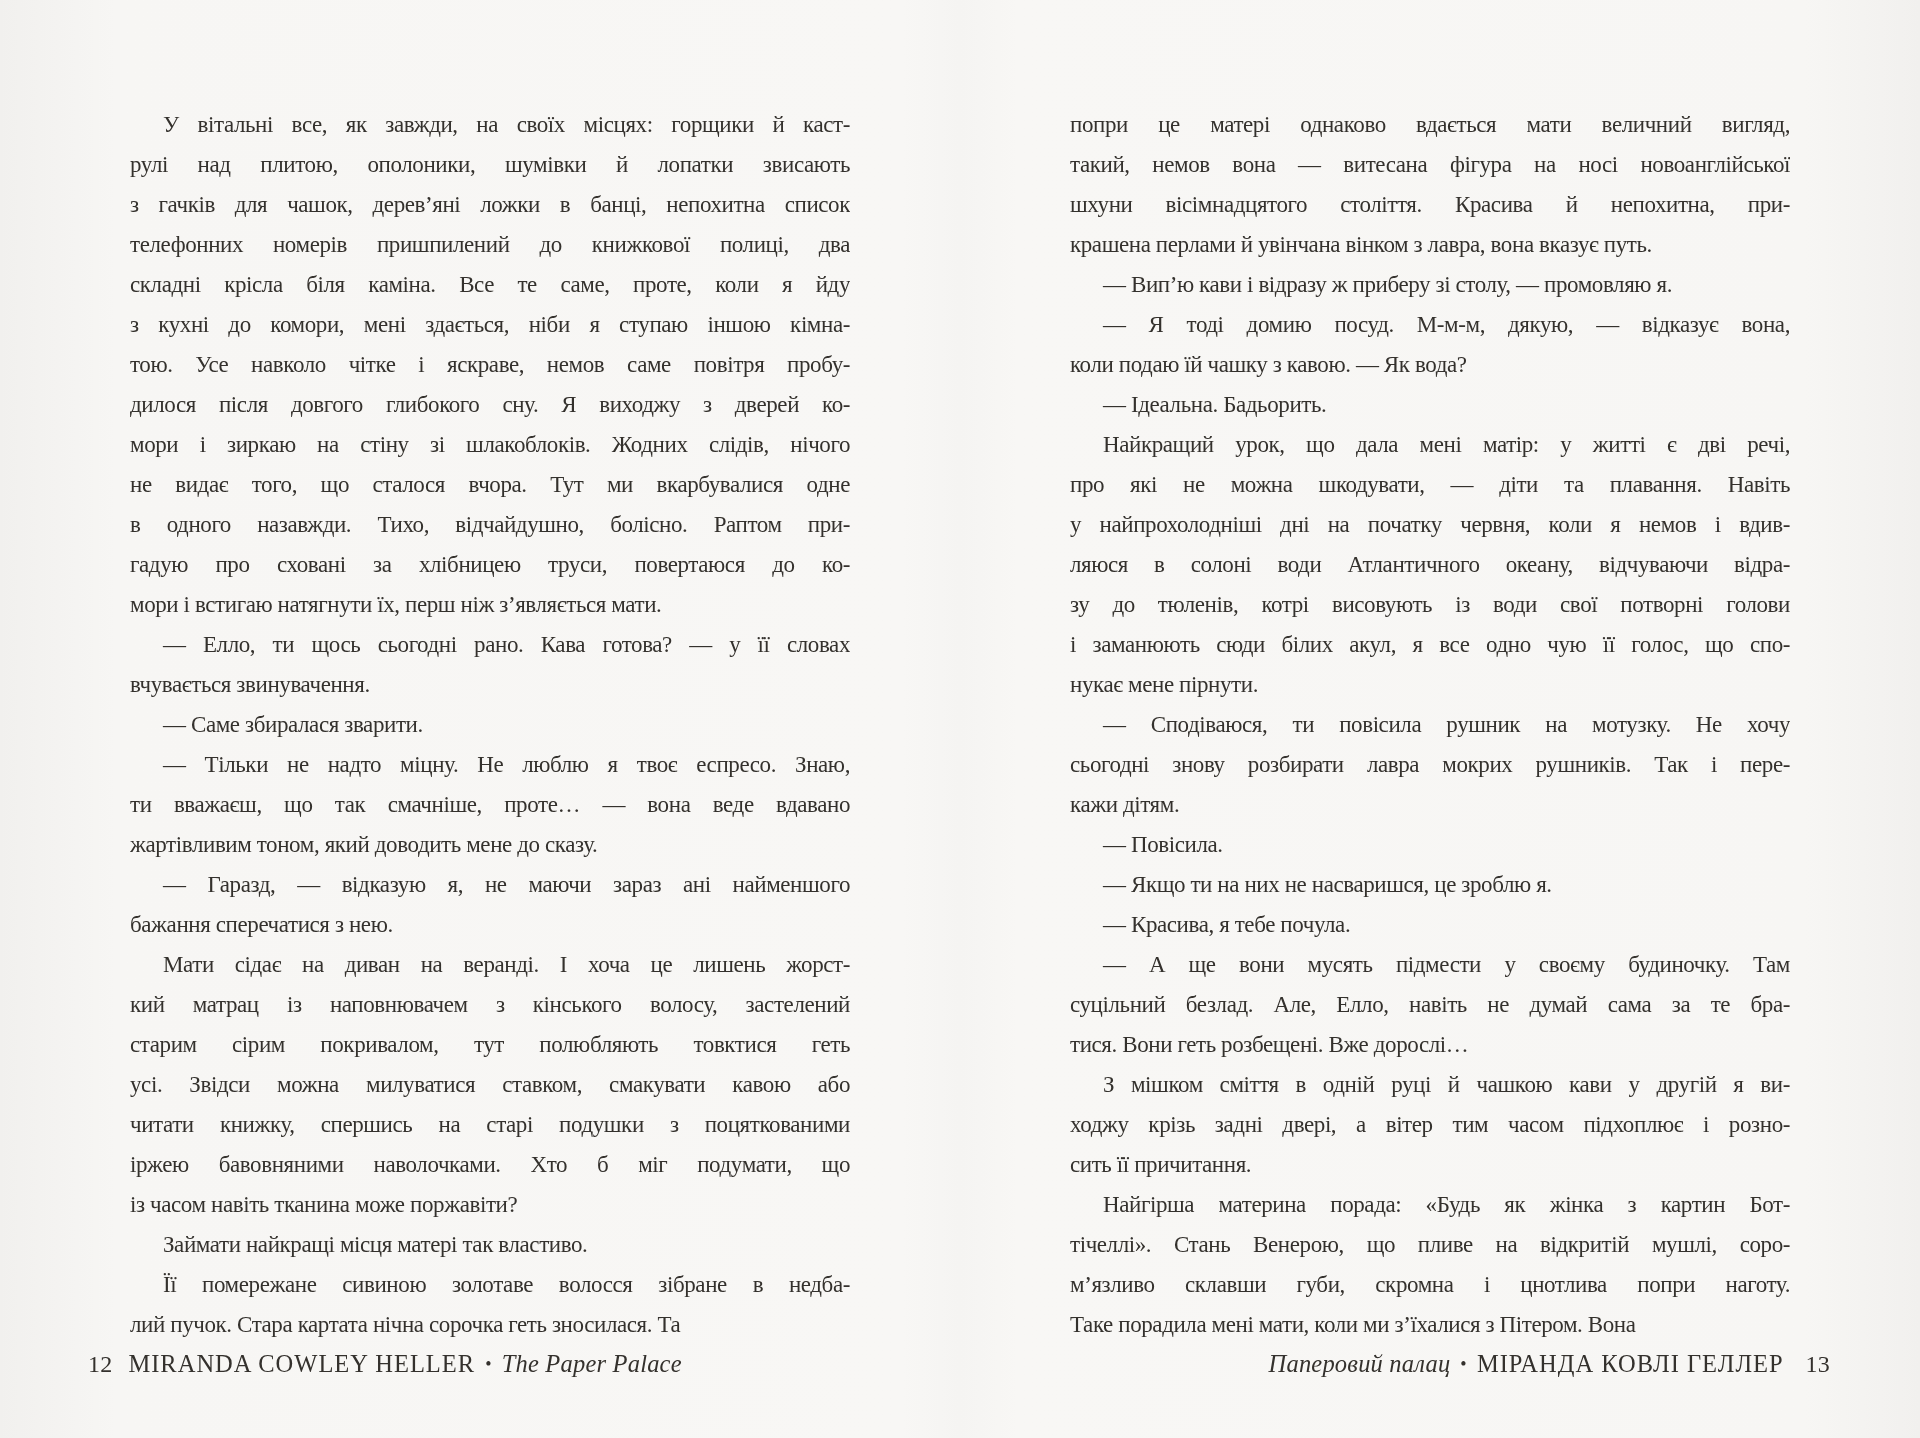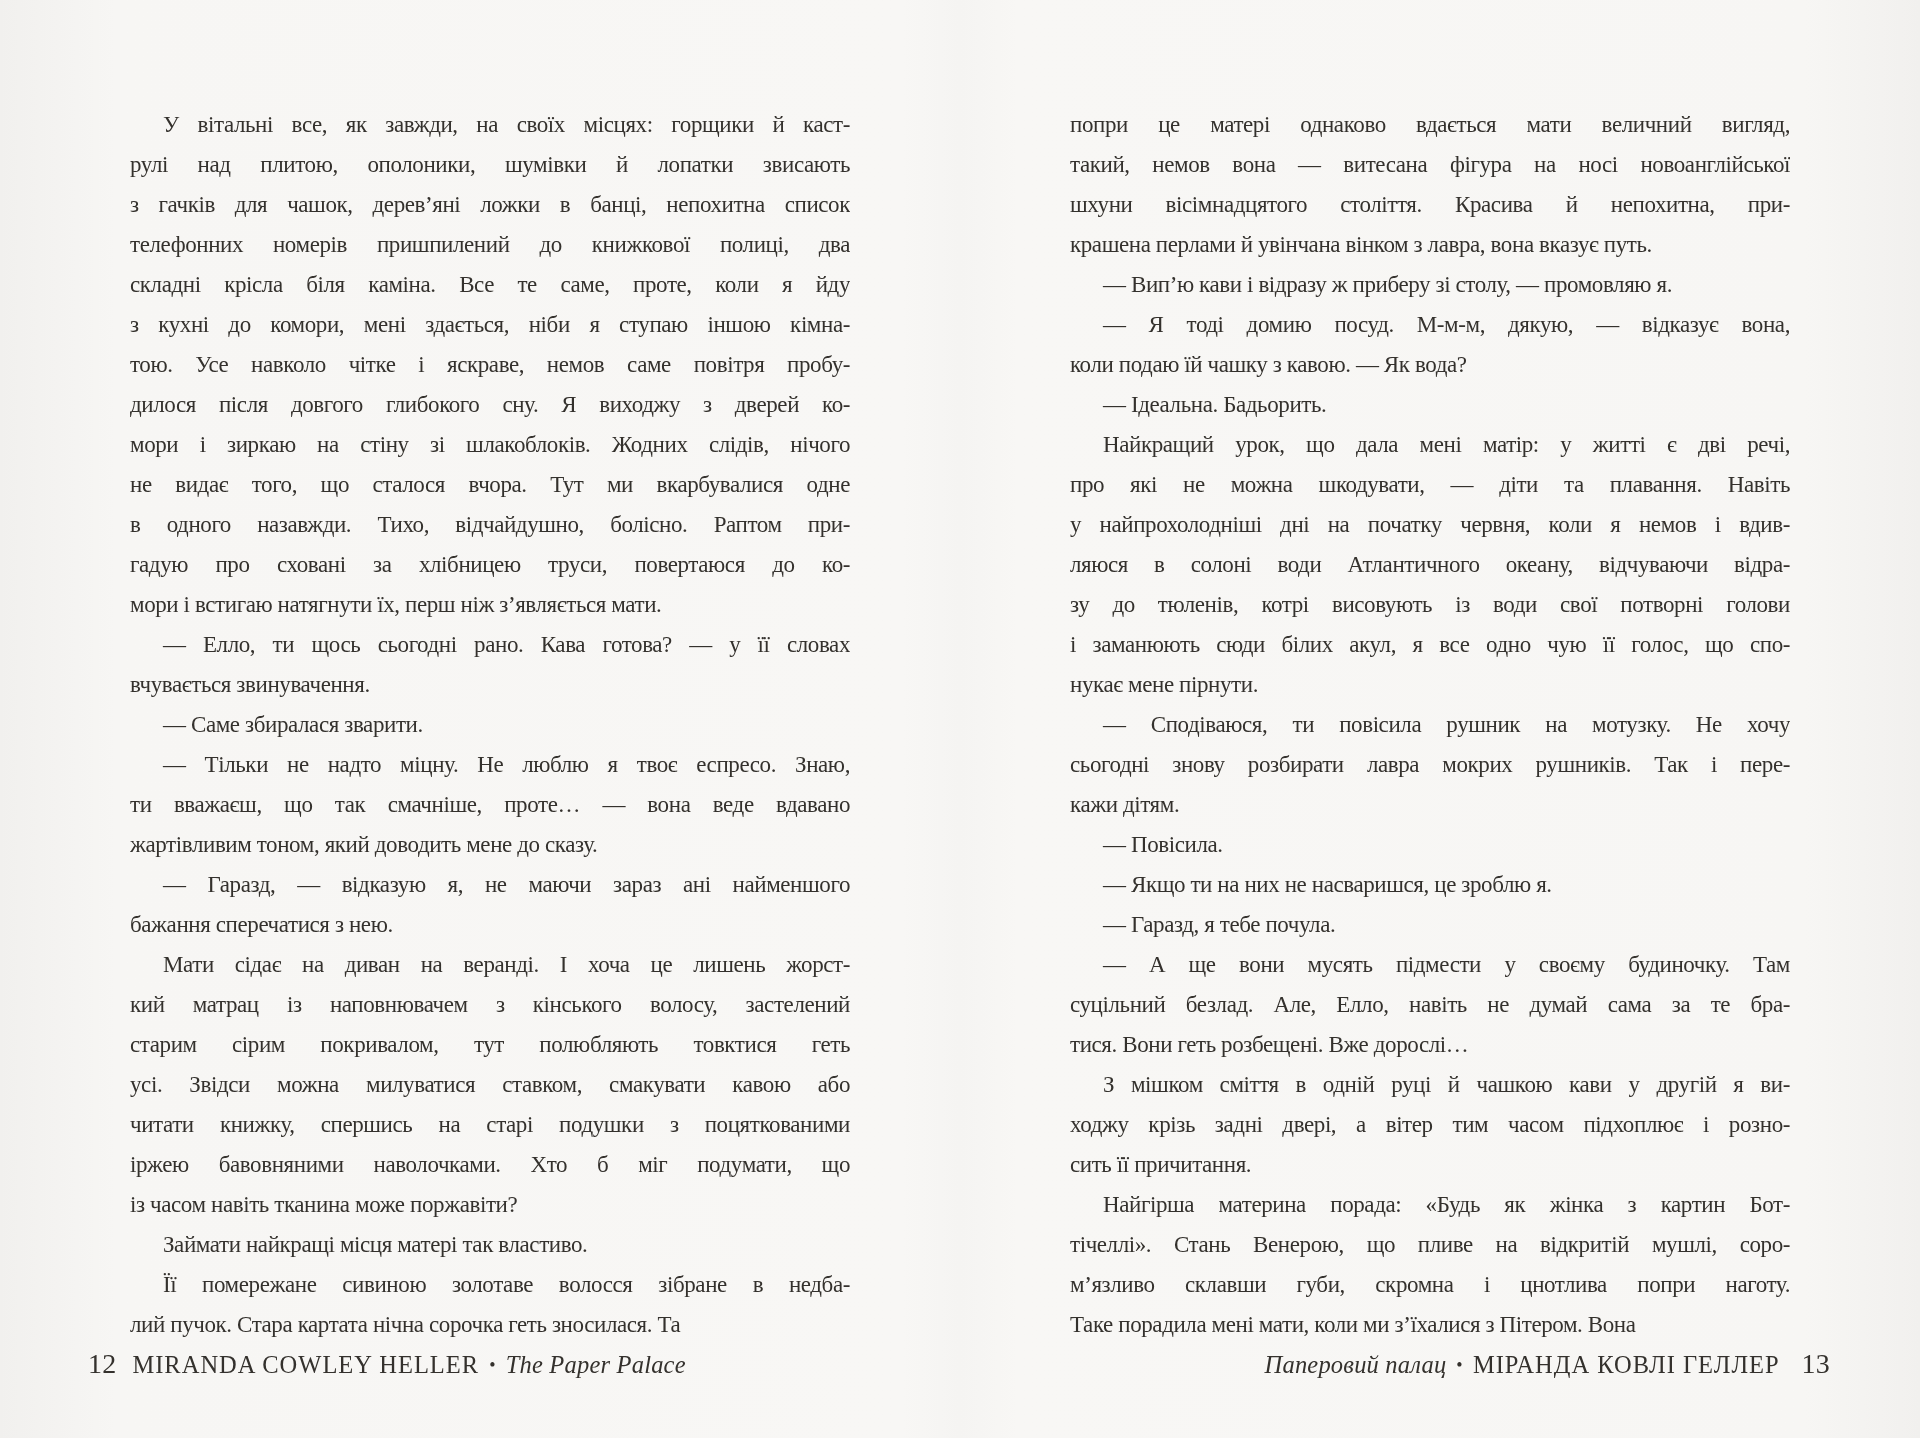--- a/index.html
+++ b/index.html
@@ -46,21 +46,21 @@
     line-height: 40px;
     font-size: 24px;
     letter-spacing: 0.2px;
     white-space: nowrap;
     display: flex;
     align-items: baseline;
   }
   .footer.left  { left: 88px; }
   .footer.right { right: 90px; }
 
-  .footer .pagenum { font-size: 28px; }
+  .footer .pagenum { font-size: 24px; }
   .footer.left .pagenum  { margin-right: 16px; }
   .footer.right .pagenum { margin-left: 22px; }
 
   .footer .caps {
     letter-spacing: 1px;
     font-size: 24.5px;
   }
   .footer .booktitle {
     font-style: italic;
     font-size: 24.5px;
@@ -157,21 +157,21 @@
       <div class="line">сьогодні знову розбирати лавра мокрих рушників. Так і пере-</div>
       <div class="line last">кажи дітям.</div>
     </div>
     <div class="paragraph">
       <div class="line indent last">— Повісила.</div>
     </div>
     <div class="paragraph">
       <div class="line indent last">— Якщо ти на них не насваришся, це зроблю я.</div>
     </div>
     <div class="paragraph">
-      <div class="line indent last">— Гаразд, я тебе почула.</div>
+      <div class="line indent last">— Красива, я тебе почула.</div>
     </div>
     <div class="paragraph">
       <div class="line indent">— А ще вони мусять підмести у своєму будиночку. Там</div>
       <div class="line">суцільний безлад. Але, Елло, навіть не думай сама за те бра-</div>
       <div class="line last">тися. Вони геть розбещені. Вже дорослі…</div>
     </div>
     <div class="paragraph">
       <div class="line indent">З мішком сміття в одній руці й чашкою кави у другій я ви-</div>
       <div class="line">ходжу крізь задні двері, а вітер тим часом підхоплює і розно-</div>
       <div class="line last">сить її причитання.</div>

